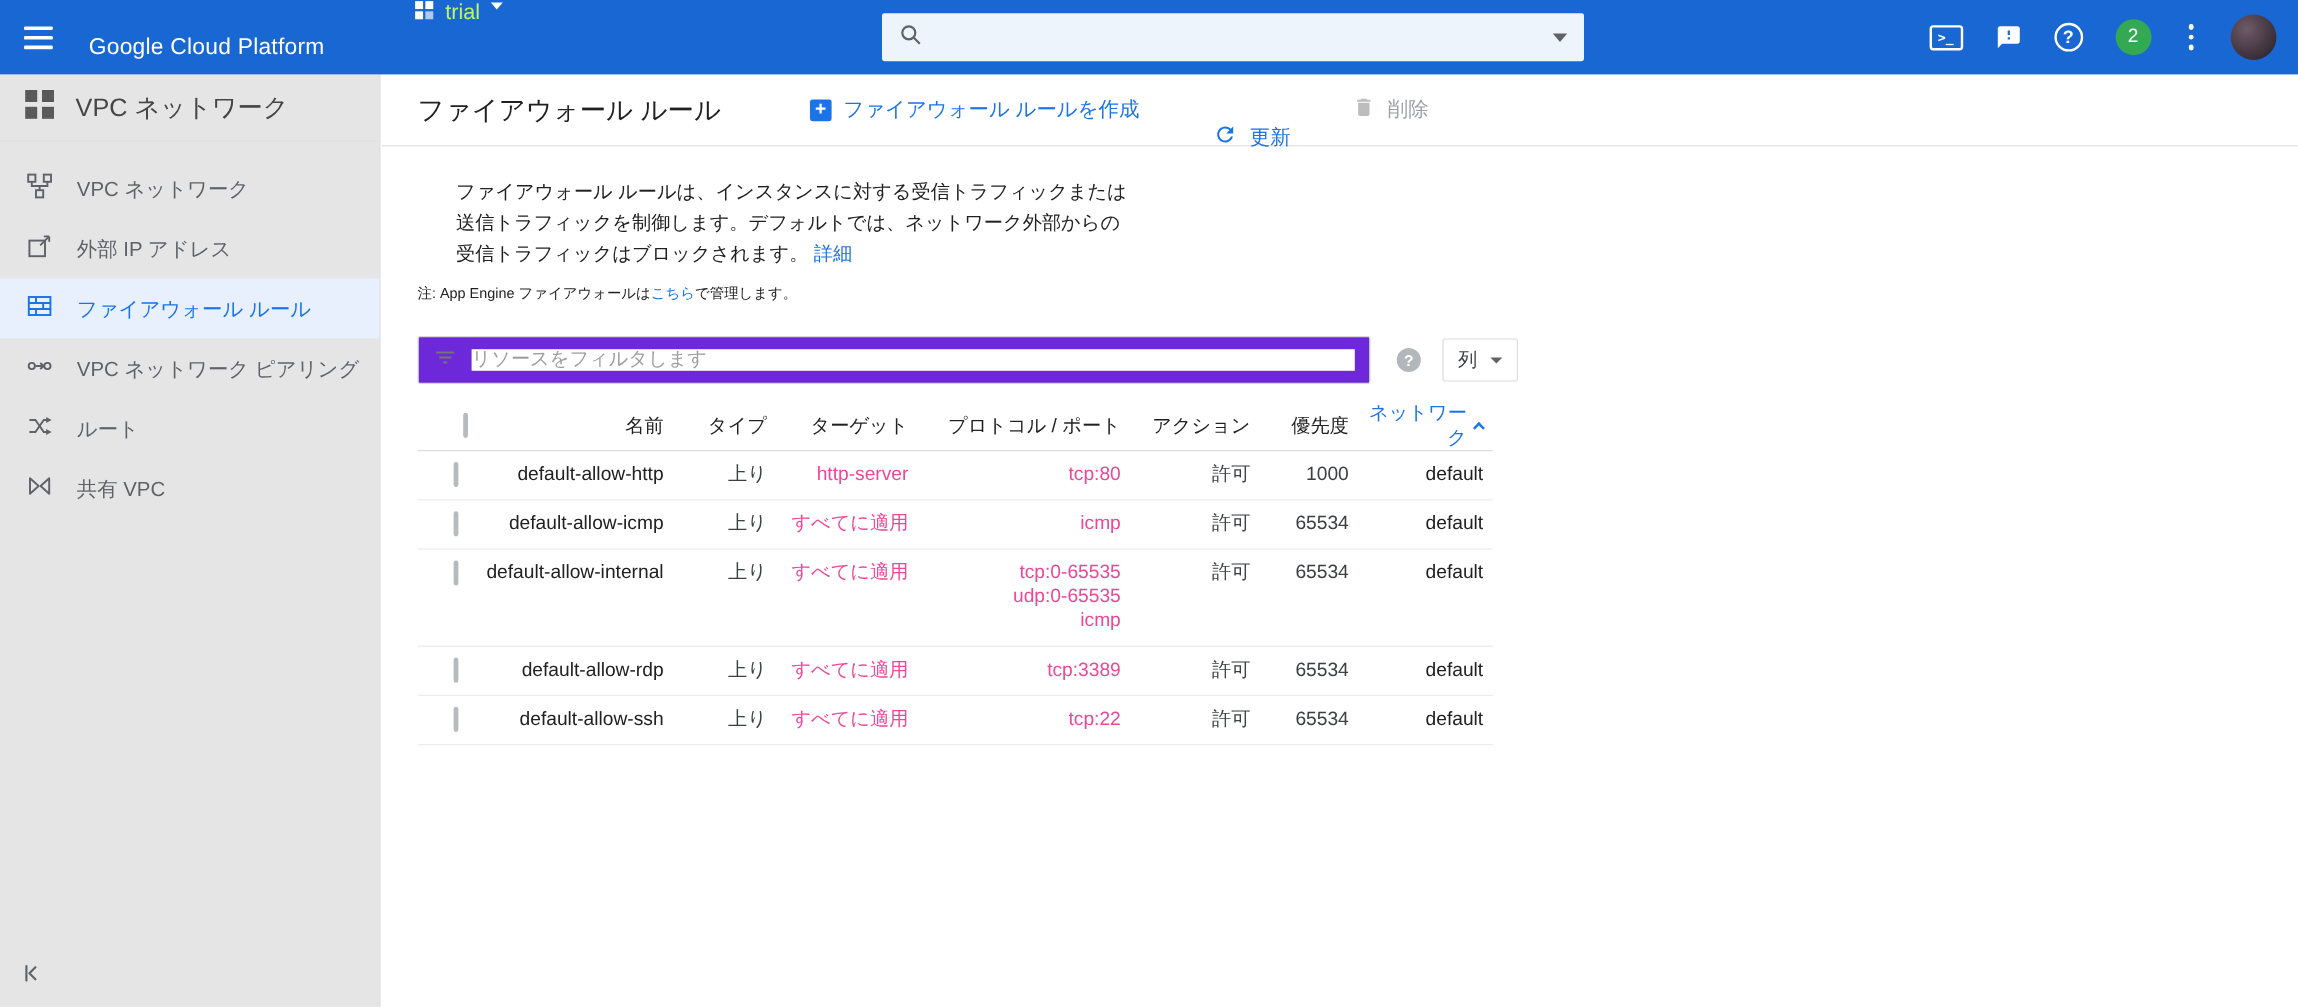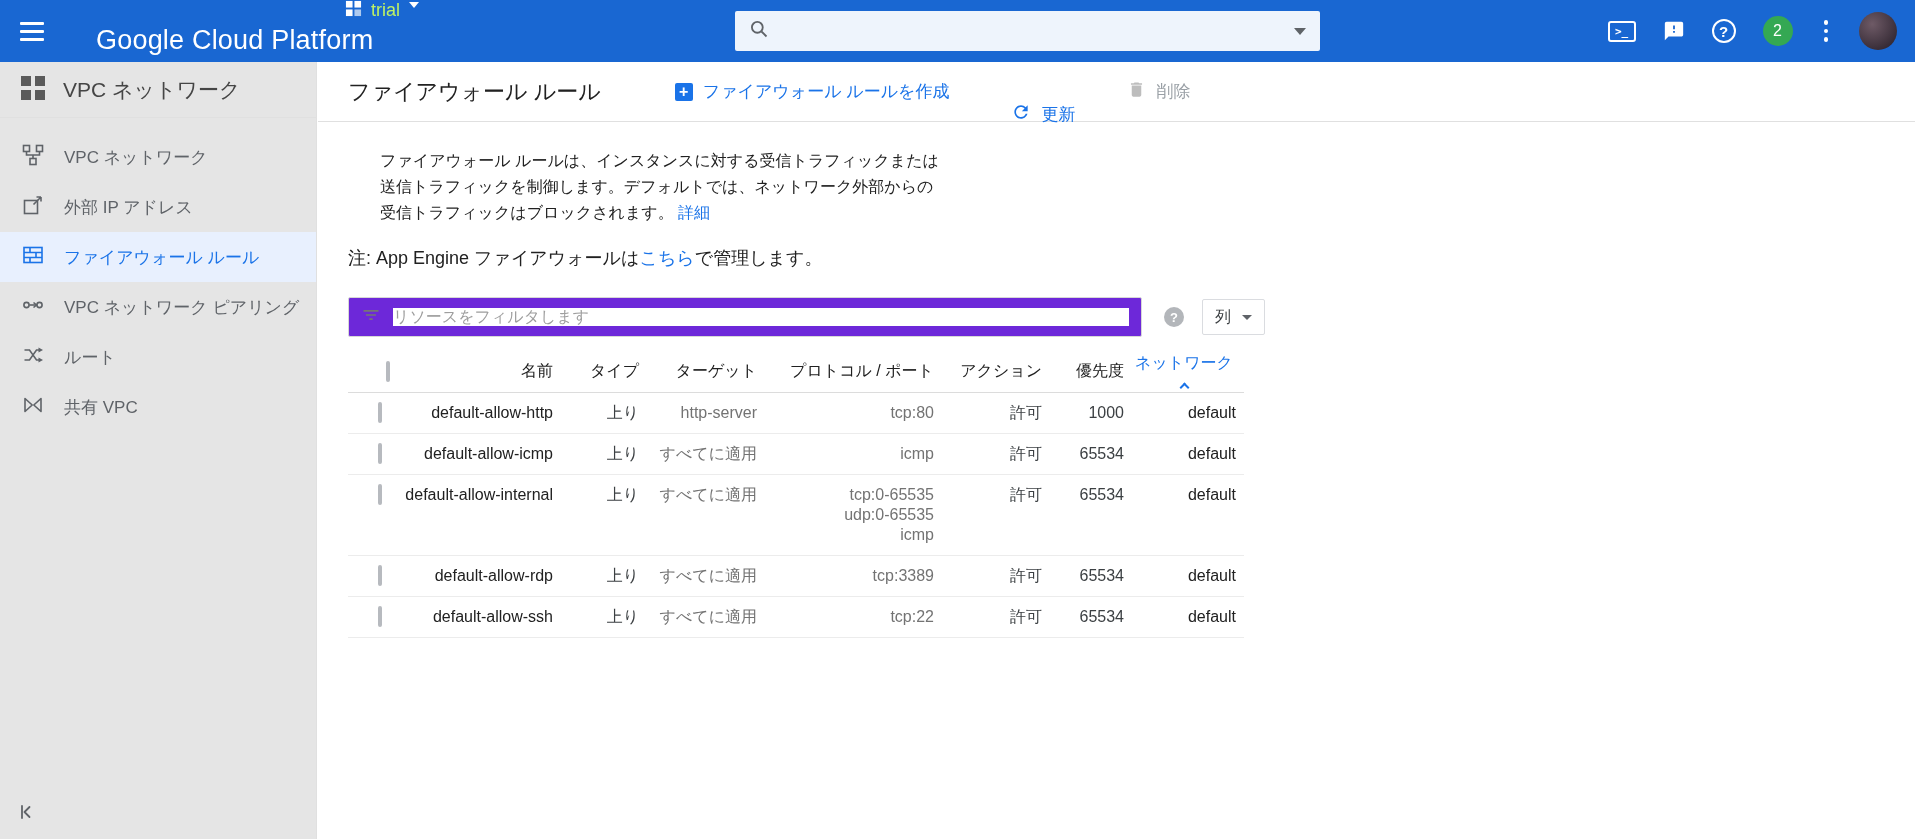--- a/index.html
+++ b/index.html
@@ -3,21 +3,21 @@
 <meta charset="utf-8">
 <style>
   * { margin:0; padding:0; box-sizing:border-box; }
   html,body { width:1915px; height:839px; overflow:hidden; background:#fff;
               font-family:"Liberation Sans","DejaVu Sans",sans-serif; }
 
   
   .topbar { position:absolute; top:0; left:0; width:1915px; height:62px; background:#1967d2; z-index:10; }
   .hamburger { position:absolute; left:20px; top:19px; width:26px; height:24px; cursor:pointer; display:flex; flex-direction:column; justify-content:center; gap:5px; }
   .hamburger span { display:block; width:24px; height:3px; background:#fff; border-radius:1px; }
-  .brand { position:absolute; left:74px; top:0; height:80px; display:flex; align-items:center; color:#fff; font-size:27px; font-weight:400; letter-spacing:.2px; cursor:pointer;margin-left:22px; }
+  .brand { position:absolute; left:74px; top:0; height:80px; display:flex; align-items:center; color:#fff; font-size:19px; font-weight:400; letter-spacing:.2px; cursor:pointer; }
   .project-sel { position:absolute; left:345px; top:0; height:62px; display:flex; gap:9px; color:#bef264; font-size:18px; cursor:pointer; }
   .caret-down-white { width:0; height:0; border-left:5px solid transparent; border-right:5px solid transparent; border-top:6px solid #fff; margin-top:2px; }
 
   .searchbar { position:absolute; left:735px; top:11px; width:585px; height:40px; background:rgba(255,255,255,.93); border-radius:2px; display:flex; align-items:center; padding:0 14px; }
   .searchbar input { flex:1; border:none; outline:none; background:transparent; font-size:17px; color:#212121; margin-left:12px; font-family:inherit; }
   .caret-down-gray { width:0; height:0; border-left:6px solid transparent; border-right:6px solid transparent; border-top:7px solid #5f6368; cursor:pointer; }
 
   .topbar-right { position:absolute; right:18px; top:0; height:62px; display:flex; align-items:center; gap:27px; }
   .shell-box { width:28px; height:21px; border:2px solid #fff; border-radius:3px; display:flex; align-items:center; justify-content:center; color:#fff; font-family:"DejaVu Sans Mono",monospace; font-size:11px; font-weight:bold; cursor:pointer; }
   .icon-btn { cursor:pointer; display:flex; align-items:center; justify-content:center; }
@@ -45,44 +45,44 @@
   .tb-btn { display:flex; align-items:center; gap:10px; font-size:17px; cursor:pointer; }
   .tb-blue { color:#1a73e8; }
   .tb-disabled { color:#9aa0a6; cursor:default; }
   .add-icon { width:18px; height:18px; background:#1a73e8; border-radius:2px; color:#fff; font-size:16px; font-weight:bold; line-height:17px; text-align:center; }
   .refresh-btn { margin-left:62px;margin-top:45px; }
   .delete-btn { margin-left:52px; }
 
   .intro { padding:26px 0 0 30px; }
   .intro-text { width:568px; font-size:16px; line-height:26px; color:#212121;margin-left:32px; }
   a.link { color:#1a73e8; text-decoration:none; cursor:pointer; }
-  .note { margin-top:20px; font-size:18px; color:#212121; }
+  .note { margin-top:10px; font-size:12px; color:#212121; }
 
   .filter-row { display:flex; align-items:center; margin:27px 0 0 30px; }
   .filter-box { width:794px; height:40px; border:1px solid #d7d7d7; border-radius:2px; background:#6d28d9; display:flex; align-items:center; padding:0 12px; }
   .filter-box input { flex:1; border:none; outline:none; font-size:16px; color:#212121; margin-left:12px; font-family:inherit; }
   .filter-box input::placeholder { color:#9e9e9e; }
   .help-chip { margin-left:22px; width:20px; height:20px; border-radius:50%; background:#b3b6ba; color:#fff; font-size:13px; font-weight:bold; display:flex; align-items:center; justify-content:center; cursor:pointer; }
   .columns-btn { margin-left:18px; height:36px; border:1px solid #dadce0; border-radius:2px; background:#fff; display:flex; align-items:center; gap:11px; padding:0 12px; font-size:16px; color:#3c4043; cursor:pointer; }
   .caret-down-sm { width:0; height:0; border-left:5px solid transparent; border-right:5px solid transparent; border-top:5px solid #5f6368; }
 
   .rules-table { margin:14px 0 0 30px; width:896px; }
   .trow, .thead { display:grid; grid-template-columns:42px 171px 86px 118px 177px 108px 82px 1fr;text-align:right; }
   .thead { height:42px; align-items:center; border-bottom:1px solid #dcdcdc; font-size:16px; color:#212121; }
   .thead .th { padding-right:8px; cursor:pointer; }
-  .th-network { color:#1a73e8; display:flex; align-items:center; gap:7px;flex-direction:column; }
+  .th-network { color:#1a73e8; display:flex; align-items:center; gap:7px; }
   .sort-up { width:7px; height:7px; border-left:2px solid #1a73e8; border-top:2px solid #1a73e8; transform:rotate(45deg); margin-top:3px; }
   .trow { border-bottom:1px solid #ececec; align-items:start; }
   .trow .cell { padding:10px 8px 10px 0; font-size:16px; line-height:20px; }
   .cb { width:15px; height:15px; border:2px solid #b7babf; border-radius:2px; background:#fff; cursor:pointer; }
   .cb-cell { padding-top:11px; padding-left:6px; }
   .thead .cb-cell { padding-top:0; }
   .cell-name { color:#212121; cursor:pointer; }
   .cell-type, .cell-action, .cell-priority { color:#3c4043; }
-  .cell-target, .cell-protocol { color:#737373; }
+  .cell-target, .cell-protocol { color:#ec4899; }
   .cell-protocol { white-space:pre-line; }
   .cell-network { color:#212121; }
 </style>
 </head>
 <body>
 
 <div class="topbar">
   <div class="hamburger">
       <span></span>
       <span></span>

